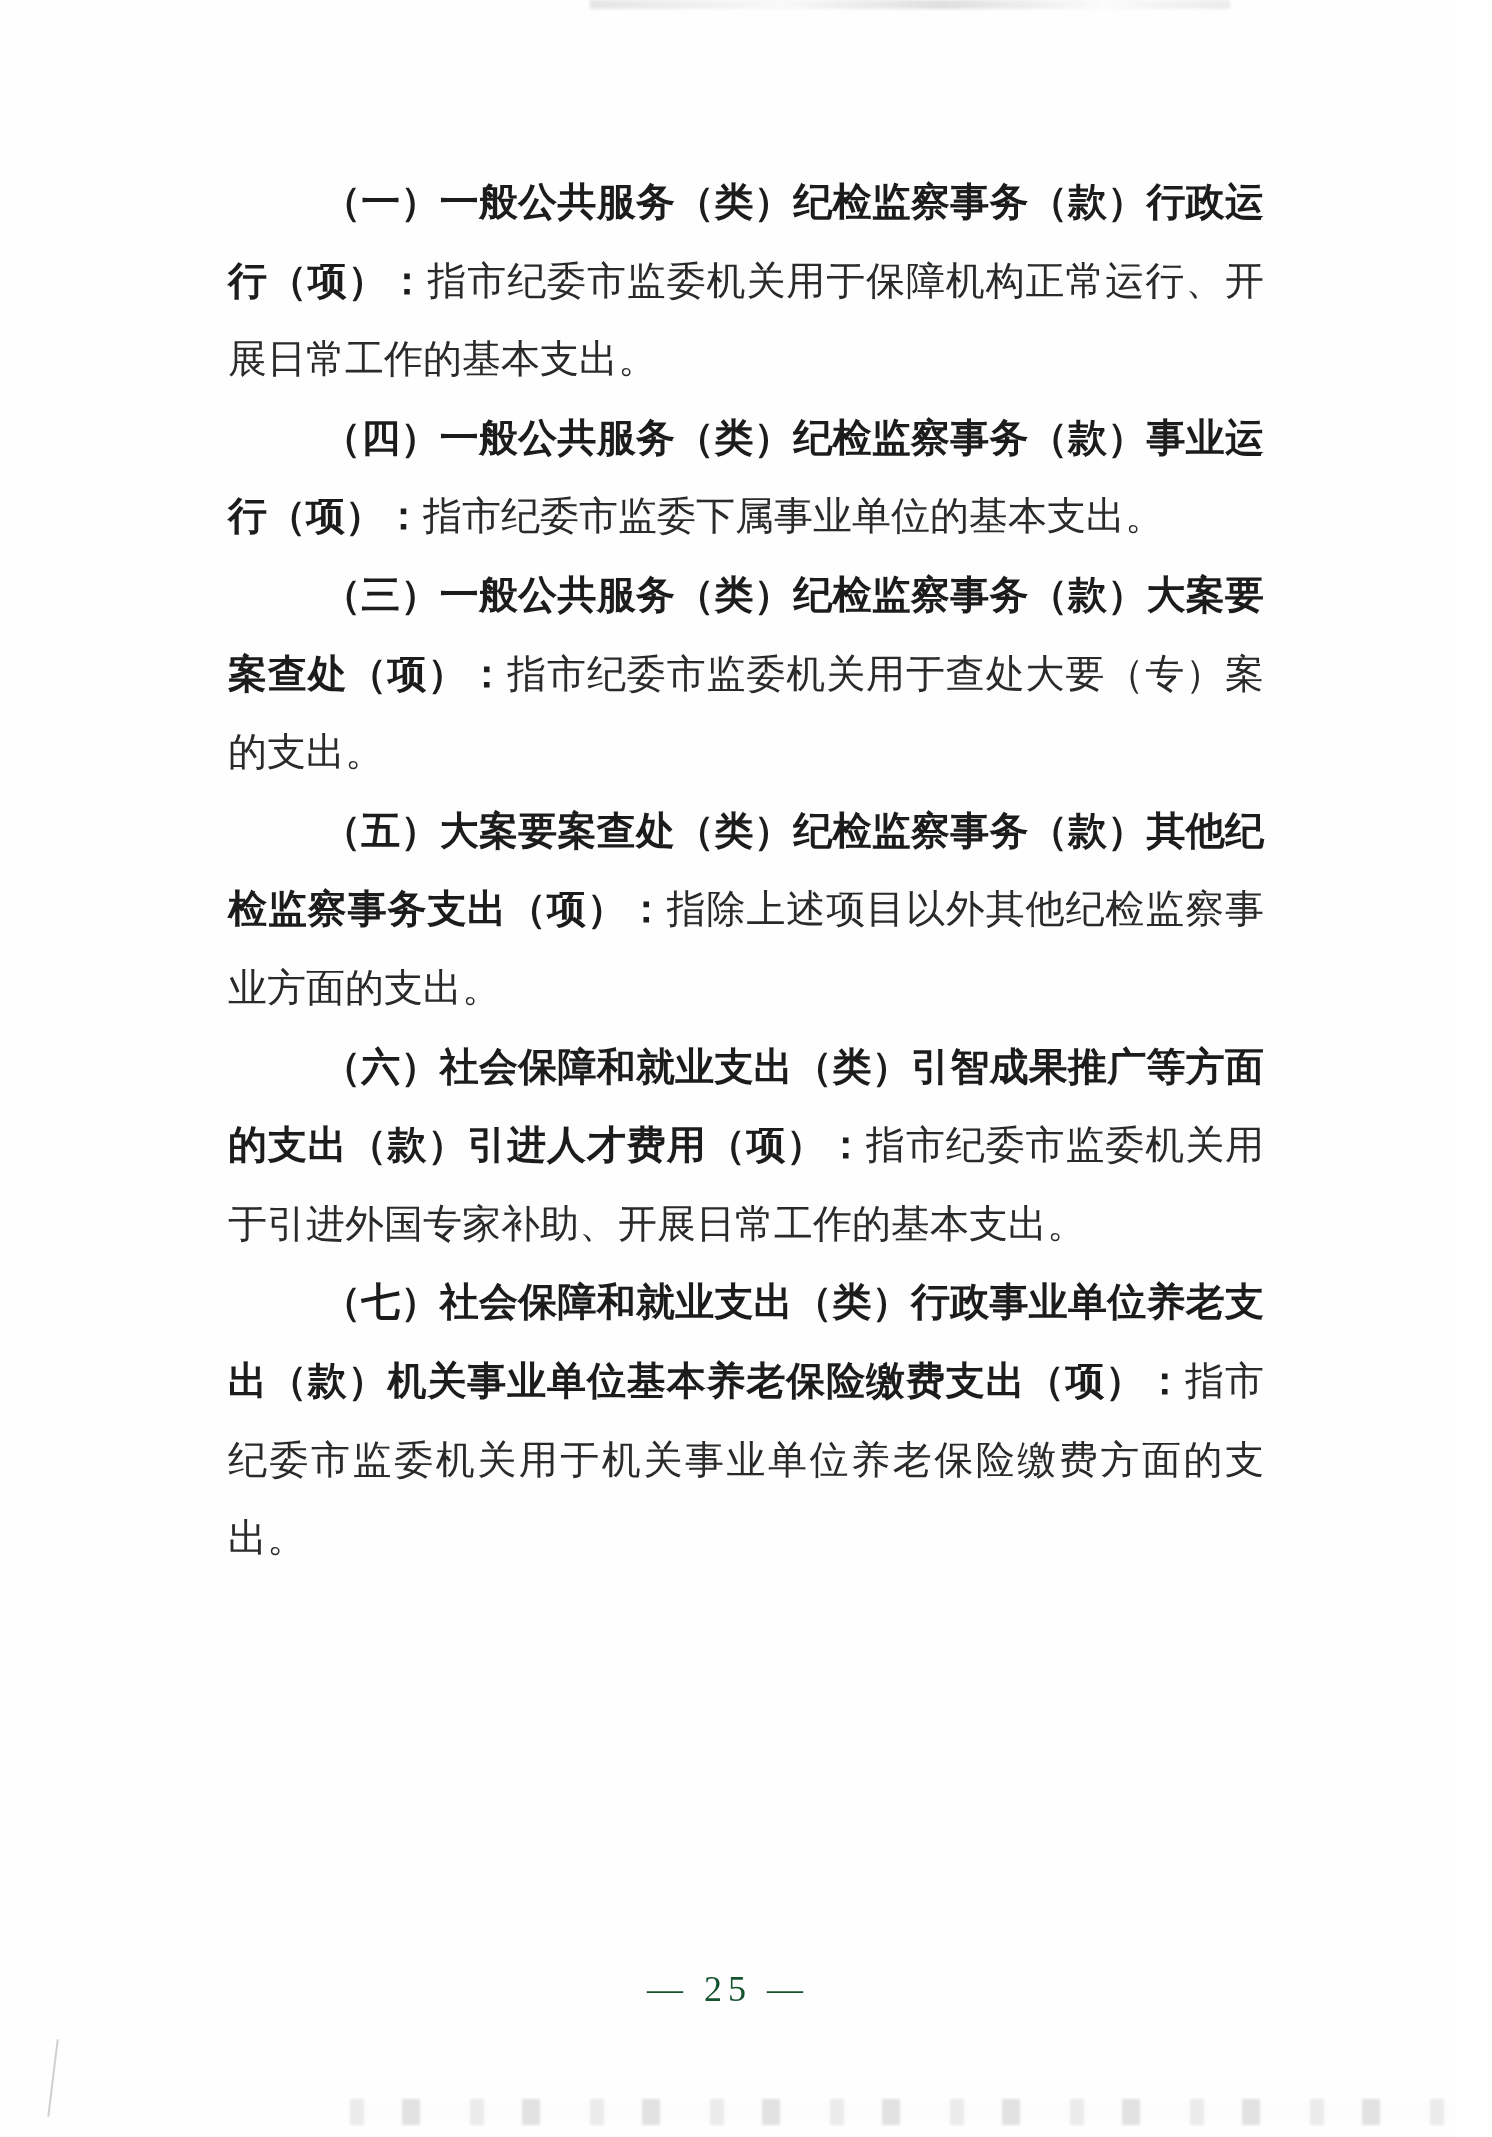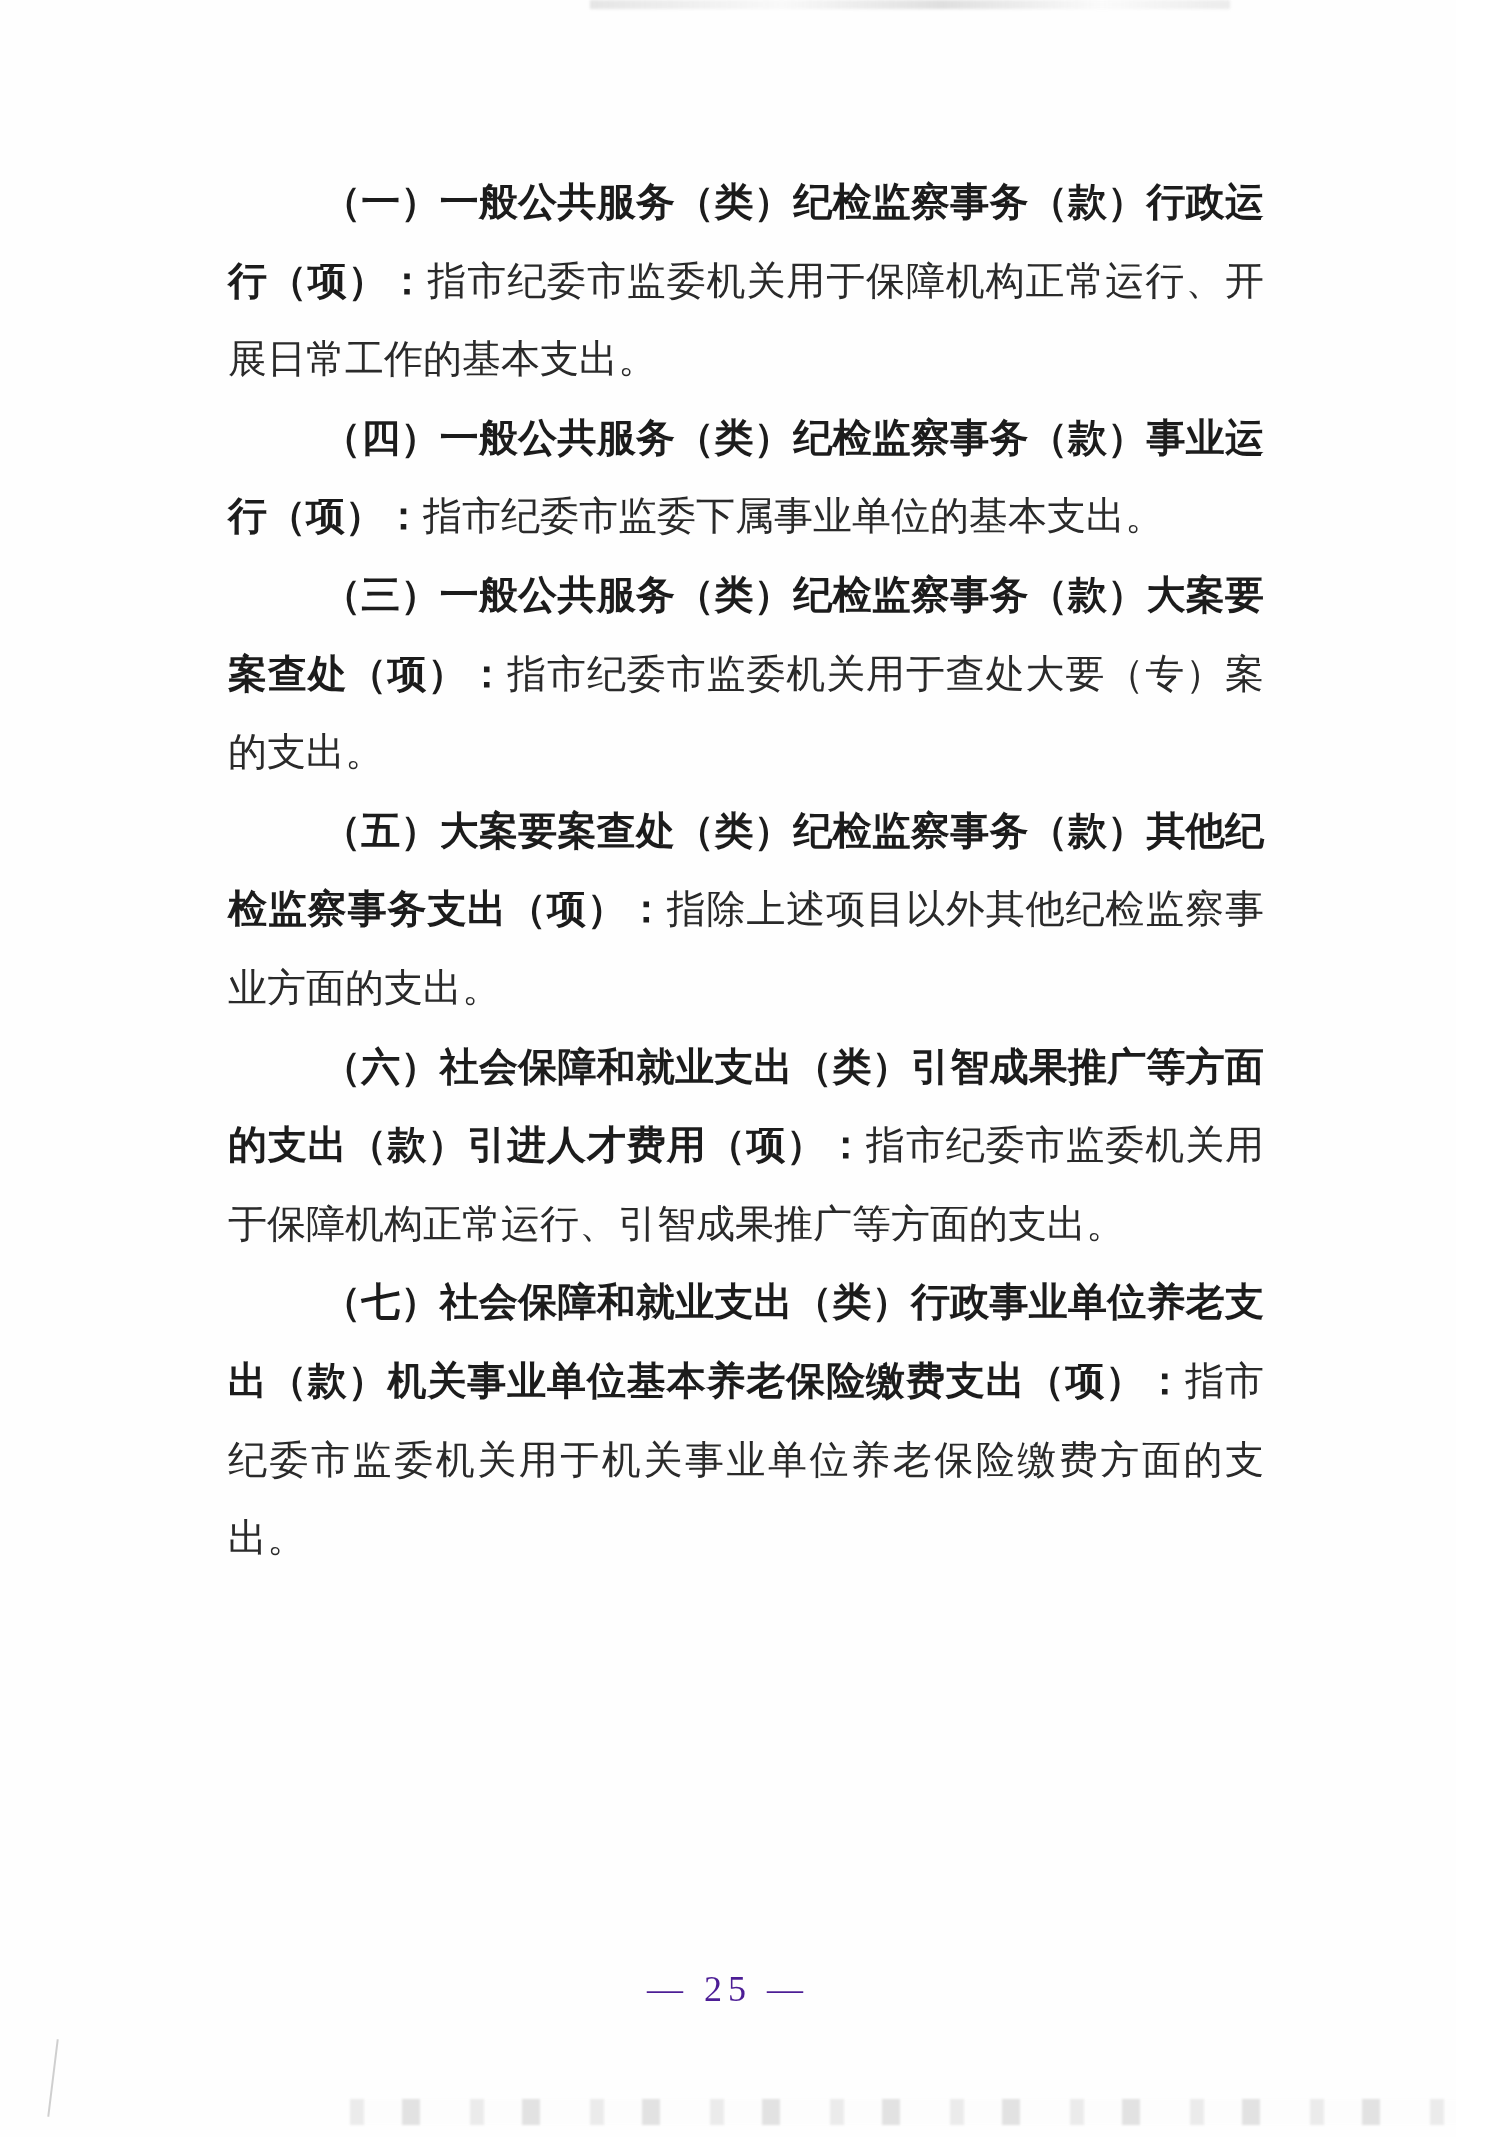--- a/index.html
+++ b/index.html
@@ -40,21 +40,21 @@
     color: #2a2a2a;
   }
   .footer {
     position: absolute;
     top: 1968px;
     left: 0;
     width: 100%;
     text-align: center;
     font-size: 36px;
     letter-spacing: 6px;
-    color: #4c1d95;
+    color: #14532d;
   }
   
   .artifact {
     position: absolute;
     pointer-events: none;
   }
   .artifact-top {
     top: 0;
     left: 590px;
     width: 640px;
@@ -93,21 +93,21 @@
 </head>
 <body>
 
 <div class="page">
 
   <div class="content">
     <p><span class="heading">（一）一般公共服务（类）纪检监察事务（款）行政运行（项）：</span><span class="body-text">指市纪委市监委机关用于保障机构正常运行、开展日常工作的基本支出。</span></p>
     <p><span class="heading">（四）一般公共服务（类）纪检监察事务（款）事业运行（项）：</span><span class="body-text">指市纪委市监委下属事业单位的基本支出。</span></p>
     <p><span class="heading">（三）一般公共服务（类）纪检监察事务（款）大案要案查处（项）：</span><span class="body-text">指市纪委市监委机关用于查处大要（专）案的支出。</span></p>
     <p><span class="heading">（五）大案要案查处（类）纪检监察事务（款）其他纪检监察事务支出（项）：</span><span class="body-text">指除上述项目以外其他纪检监察事业方面的支出。</span></p>
-    <p><span class="heading">（六）社会保障和就业支出（类）引智成果推广等方面的支出（款）引进人才费用（项）：</span><span class="body-text">指市纪委市监委机关用于保障机构正常运行、引智成果推广等方面的支出。</span></p>
+    <p><span class="heading">（六）社会保障和就业支出（类）引智成果推广等方面的支出（款）引进人才费用（项）：</span><span class="body-text">指市纪委市监委机关用于引进外国专家补助、开展日常工作的基本支出。</span></p>
     <p><span class="heading">（七）社会保障和就业支出（类）行政事业单位养老支出（款）机关事业单位基本养老保险缴费支出（项）：</span><span class="body-text">指市纪委市监委机关用于机关事业单位养老保险缴费方面的支出。</span></p>
   </div>
 
   <div class="footer">
     <span>— 25 —</span>
   </div>
 
   <div class="artifact artifact-top"></div>
   <div class="artifact artifact-bottom"></div>
   <div class="artifact artifact-left-line"></div>

